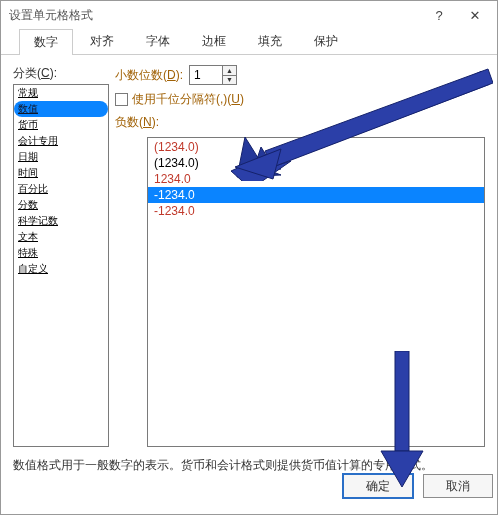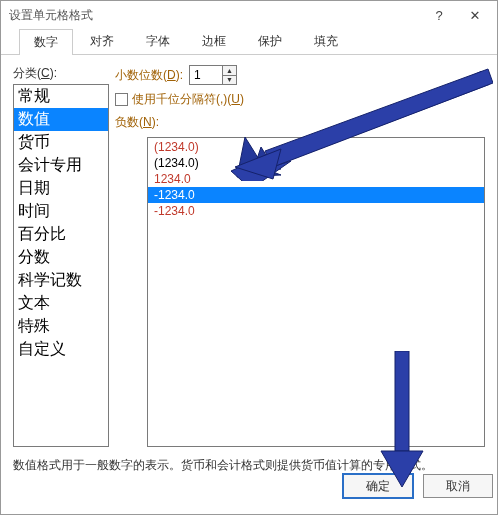--- a/index.html
+++ b/index.html
@@ -75,26 +75,28 @@
   .cat-label u, .fld-label u { text-decoration: underline; }
   .listbox {
     border: 1px solid #7a7a7a;
     flex: 1;
     background: #fff;
     overflow: hidden;
   }
   .listbox-item {
     padding: 1px 4px;
     cursor: pointer;
-    font-size: 16px;
+    font-size: 10px;
     color: #000;
+    text-decoration: underline;
   }
   .listbox-item.selected {
     background: #0a84ff;
-    color: #ffffff;
+    color: #0f172a;
+    border-radius: 9px;
   }
   .right-col {
     flex: 1;
     display: flex;
     flex-direction: column;
     gap: 6px;
   }
   .example-frame {
     border: 1px solid #ccc;
     padding: 6px 8px 10px 8px;
@@ -216,22 +218,22 @@
     <div class="title-btn">
       <span>✕</span>
     </div>
   </div>
 
   <div class="tabs">
     <div class="tab active"><span>数字</span></div>
     <div class="tab"><span>对齐</span></div>
     <div class="tab"><span>字体</span></div>
     <div class="tab"><span>边框</span></div>
+    <div class="tab"><span>填充</span></div>
     <div class="tab"><span>保护</span></div>
-    <div class="tab"><span>填充</span></div>
   </div>
 
   <div class="body">
 
     <div class="left-col">
       <div class="cat-label">
         <span>分类</span>(<u>C</u>)<span>:</span>
       </div>
       <div class="listbox">
         <div class="listbox-item"><span>常规</span></div>

